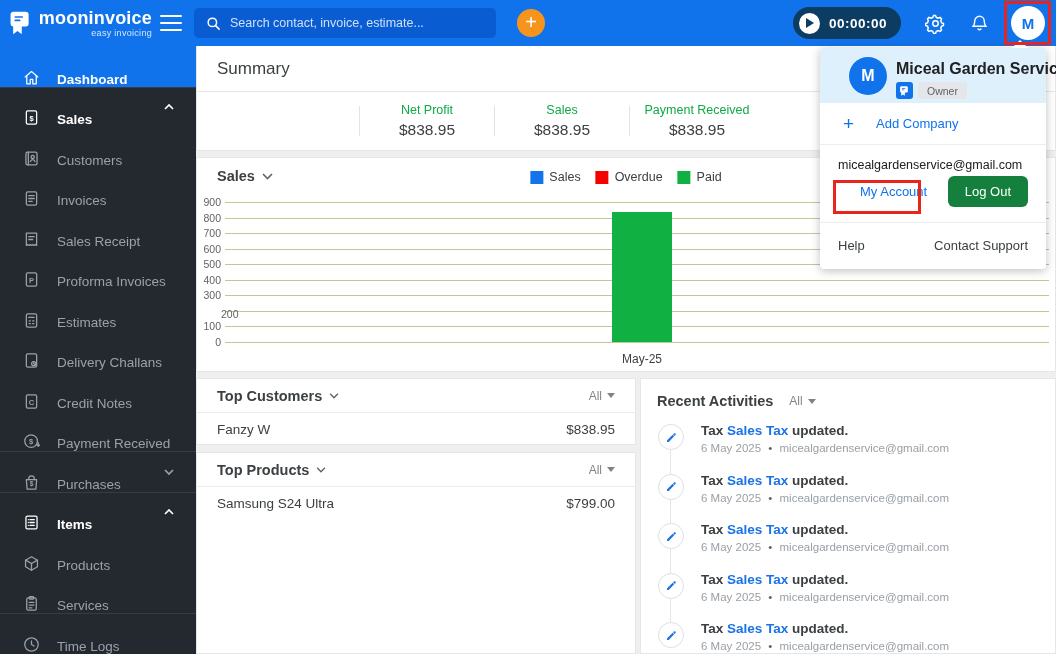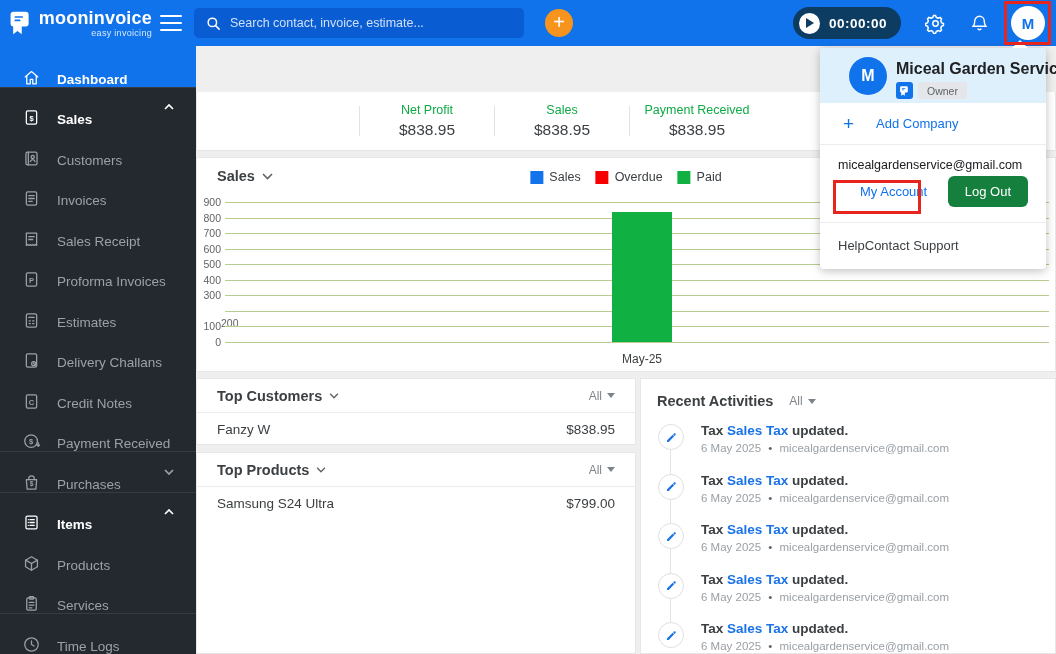--- a/index.html
+++ b/index.html
@@ -8,21 +8,21 @@
 
   
   .topbar { position:absolute; top:0; left:0; right:0; height:46px; background:#1173eb; display:flex; align-items:center; z-index:10; }
   .logo-wrap { display:flex; align-items:center; padding-left:8px; width:152px; }
   .logo-icon { width:30px; height:32px; }
   .logo-text { margin-left:5px; color:#fff; line-height:1; }
   .logo-title { font-size:18px; font-weight:700; letter-spacing:.2px; }
   .logo-tagline { font-size:9px; color:#d7e7fc; text-align:right; margin-top:2px; letter-spacing:.3px; }
   .hamburger { width:22px; height:16px; display:flex; flex-direction:column; justify-content:space-between; margin-left:8px; cursor:pointer; }
   .hamburger span { display:block; height:2.4px; background:#fff; border-radius:2px; }
-  .search-box { position:relative; margin-left:12px; width:330px; height:30px; background:#0a5cd3; border-radius:5px; display:flex; align-items:center; }
+  .search-box { position:relative; margin-left:12px; width:302px; height:30px; background:#0a5cd3; border-radius:5px; display:flex; align-items:center; }
   .search-box svg { margin-left:12px; flex:none; }
   .search-box input { flex:1; background:transparent; border:none; outline:none; color:#fff; font-size:12.5px; margin-left:9px; font-family:"Liberation Sans",sans-serif; }
   .search-box input::placeholder { color:#cfe0f9; }
   .plus-btn { width:28px; height:28px; border-radius:50%; background:#f7941d; color:#fff; font-size:20px; font-weight:400; display:flex; align-items:center; justify-content:center; margin-left:21px; border:none; cursor:pointer; line-height:1; padding-bottom:2px; }
   .tb-right { position:absolute; right:11px; top:0; height:46px; display:flex; align-items:center; }
   .timer-pill { height:32px; background:#0d3c63; border-radius:16px; display:flex; align-items:center; padding:0 14px 0 6px; cursor:pointer; }
   .play-circle { width:21px; height:21px; border-radius:50%; background:#fff; display:flex; align-items:center; justify-content:center; }
   .play-tri { width:0; height:0; border-top:5px solid transparent; border-bottom:5px solid transparent; border-left:8px solid #0d3c63; margin-left:2px; }
   .timer-text { color:#fff; font-size:13.5px; font-weight:600; margin-left:9px; letter-spacing:.5px; }
   .tb-icon { margin-left:24px; cursor:pointer; display:flex; }
@@ -98,21 +98,21 @@
   .pd-mini-logo { width:17px; height:17px; background:#1173eb; border-radius:3px; display:flex; align-items:center; justify-content:center; }
   .pd-owner { margin-left:5px; background:#e4e6e9; color:#5f6368; font-size:10.5px; padding:2.5px 9px; border-radius:3px; }
   .pd-add { height:42px; display:flex; align-items:center; padding-left:23px; border-bottom:1px solid #ebedef; cursor:pointer; }
   .pd-plus { color:#1173eb; font-size:19px; font-weight:400; line-height:1; }
   .pd-add-label { color:#1173eb; font-size:13px; font-weight:500; margin-left:22px; }
   .pd-account { padding:13px 18px 15px; }
   .pd-email { font-size:12.5px; color:#202124; }
   .pd-btn-row { display:flex; align-items:center; margin-top:4px; }
   .pd-myaccount { color:#1173eb; font-size:13px; font-weight:500; background:none; border:none; cursor:pointer; margin-left:22px; font-family:"Liberation Sans",sans-serif; }
   .pd-logout { margin-left:auto; background:#15803d; color:#fff; border:none; border-radius:6px; font-size:13px; font-weight:500; padding:8px 17px; cursor:pointer; font-family:"Liberation Sans",sans-serif; }
-  .pd-footer { border-top:1px solid #ebedef; display:flex; align-items:center; padding:15px 18px 16px; }
+  .pd-footer { border-top:1px solid #ebedef; display:flex; align-items:center; justify-content:space-between; padding:15px 18px 16px; }
   .pd-footer span { font-size:13px; color:#3c4043; cursor:pointer; }
 
   
   .red-box { position:absolute; border:3px solid #e8251d; z-index:60; pointer-events:none; }
   .rb-avatar { left:1004px; top:1px; width:47px; height:44px; }
   .rb-myaccount { left:833px; top:180px; width:88px; height:34px; }
 </style>
 </head>
 <body>
 
@@ -324,20 +324,23 @@
             <circle cx="12" cy="12" r="8.5"></circle>
             <path d="M12 7.5V12l3.2 2"></path>
           </svg>
         </span>
         <span class="s-label">Time Logs</span>
       </div>
     </aside>
 
   <main class="content">
 
+    <section class="card summary-bar">
+      <span class="summary-title">Summary</span>
+    </section>
 
     <section class="card stats-bar">
         <div class="stat-div"></div>
         <div class="stat-cell">
           <div class="stat-label" style="color:#0eab45">Net Profit</div>
           <div class="stat-value">$838.95</div>
         </div>
         <div class="stat-div"></div>
         <div class="stat-cell">
           <div class="stat-label" style="color:#0eab45">Sales</div>
@@ -373,21 +376,21 @@
           <div class="ytick" style="top: 26.1111px;">700</div>
           <div class="gridline" style="top: 46.6667px;"></div>
           <div class="ytick" style="top: 41.6667px;">600</div>
           <div class="gridline" style="top: 62.2222px;"></div>
           <div class="ytick" style="top: 57.2222px;">500</div>
           <div class="gridline" style="top: 77.7778px;"></div>
           <div class="ytick" style="top: 72.7778px;">400</div>
           <div class="gridline" style="top: 93.3333px;"></div>
           <div class="ytick" style="top: 88.3333px;">300</div>
           <div class="gridline" style="top: 108.889px;"></div>
-          <div class="ytick" style="top: 116px; padding-left: 24px;">200</div>
+          <div class="ytick" style="top: 107px; padding-left: 24px;">200</div>
           <div class="gridline" style="top: 124.444px;"></div>
           <div class="ytick" style="top: 119.444px;">100</div>
           <div class="gridline" style="top: 140px;"></div>
           <div class="ytick" style="top: 135px;">0</div>
           <div class="bar" style="height: 130.503px; background: rgb(16, 176, 67);"></div>
           <div class="xtick">May-25</div>
         </div>
     </section>
 
     <section class="card tc-card">

